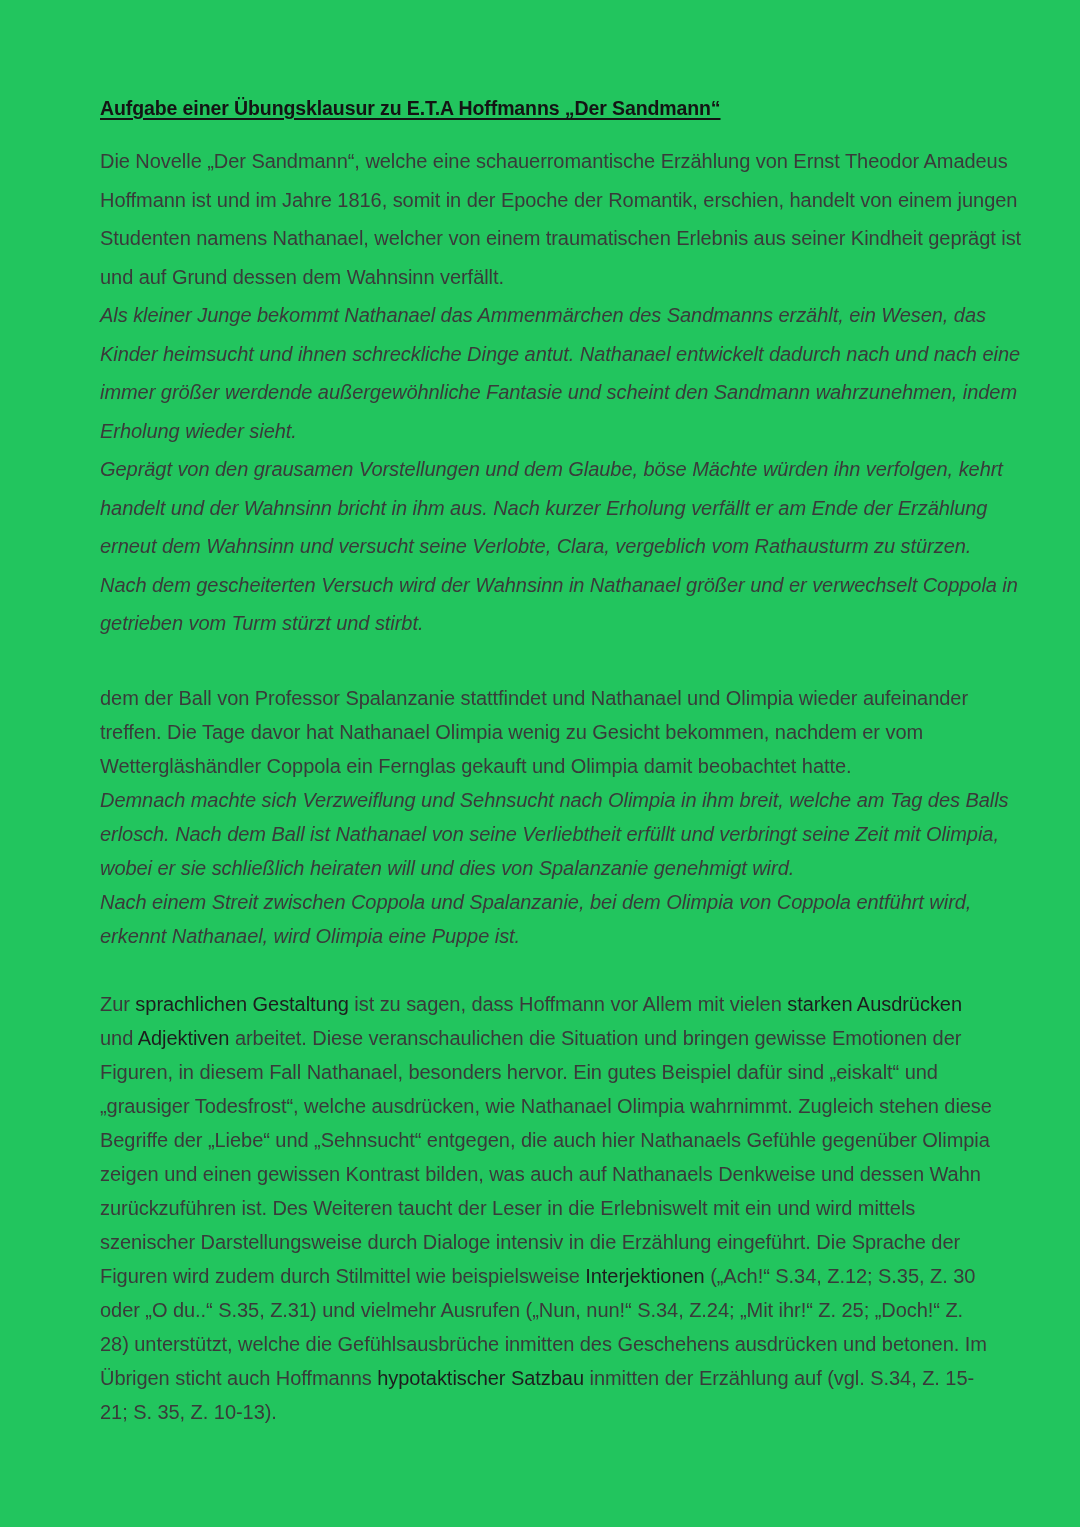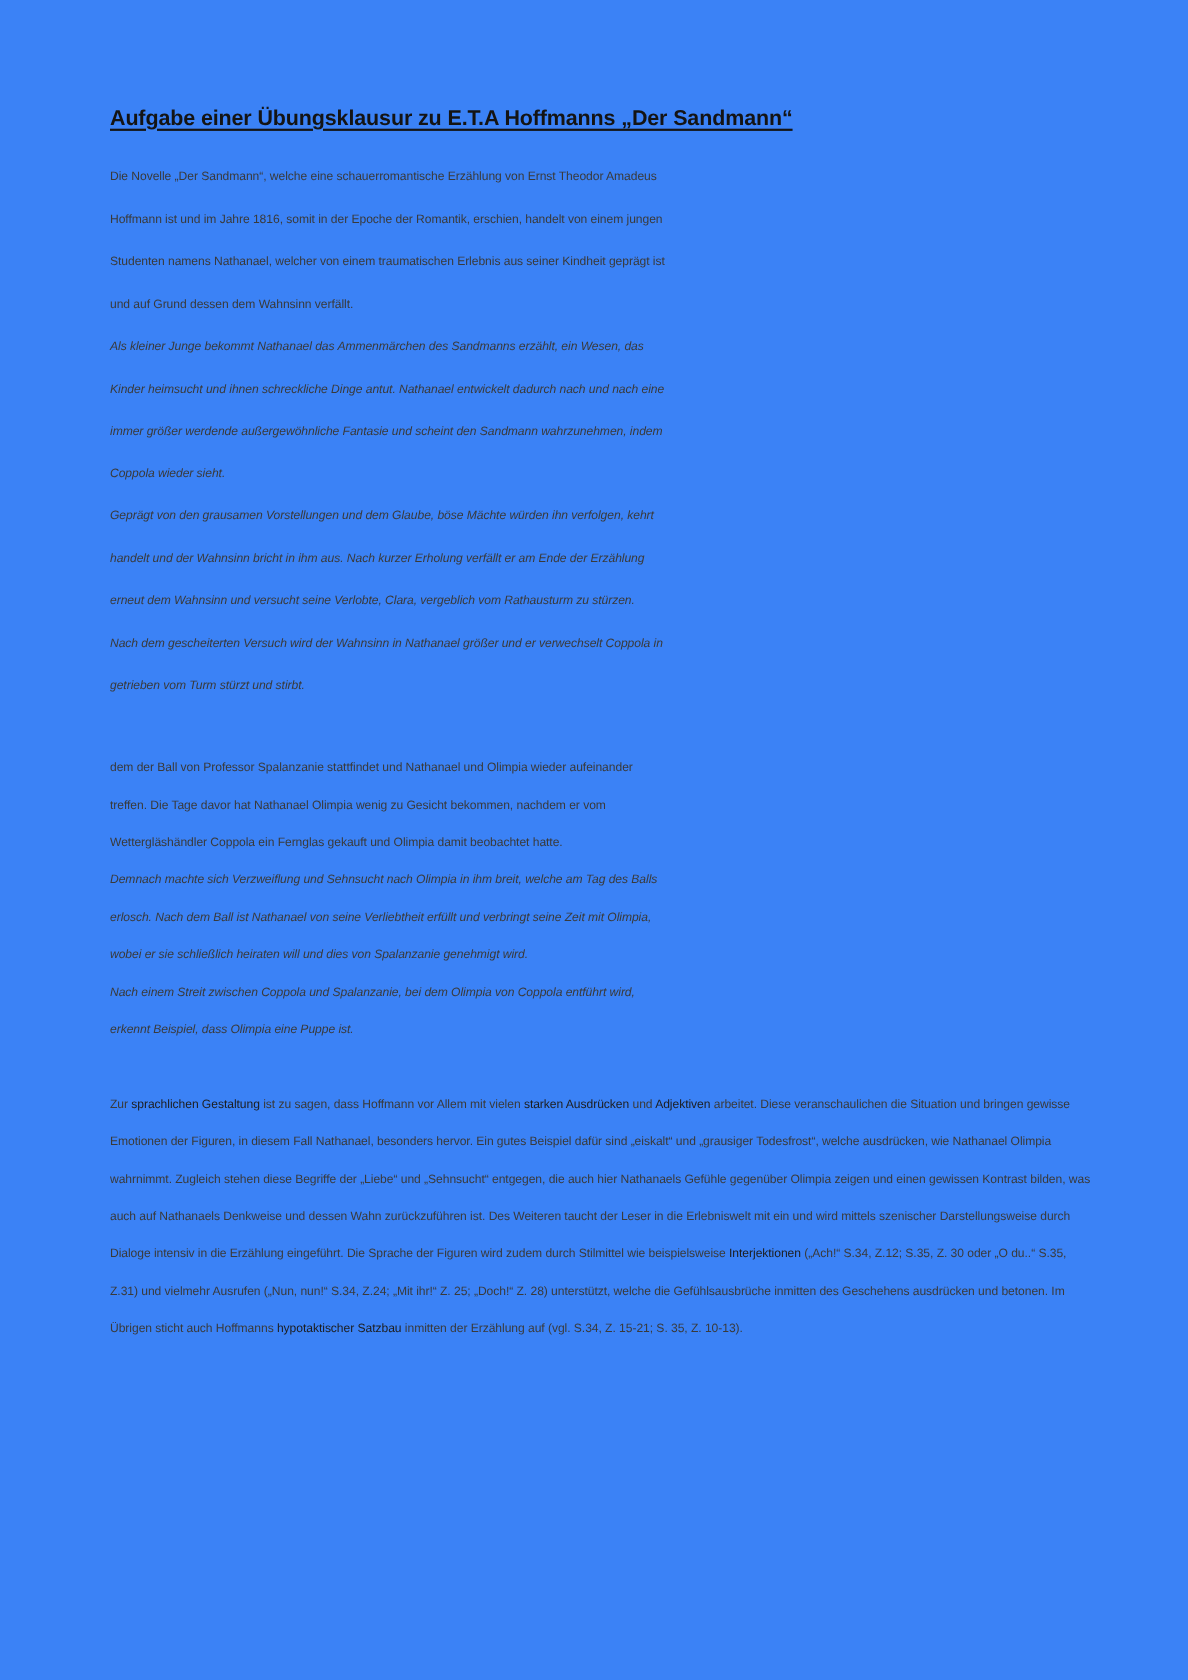--- a/index.html
+++ b/index.html
@@ -13,38 +13,38 @@
     height: 1527px;
     font-family: "Liberation Sans", "DejaVu Sans", sans-serif;
     color: #3a3a3a;
     -webkit-font-smoothing: antialiased;
     overflow: hidden;
   }
   .page {
     position: relative;
     width: 1080px;
     height: 1527px;
-    background: #3b82f6;
+    background: #22c55e;
     box-sizing: border-box;
     padding: 96px 62px 0 100px;
   }
   .doc-title {
     font-size: 19.5px;
     font-weight: bold;
     color: #141414;
     letter-spacing: -0.1px;
     text-decoration: underline;
     text-underline-offset: 3px;
     text-decoration-thickness: 2px;
     margin: 0 0 22px 0;
     line-height: 1.25;
     white-space: nowrap;
   }
   .block {
-    font-size: 11px;
+    font-size: 20px;
     line-height: 38.5px;
     color: #3a3a3a;
     margin: 0;
     max-width: 895px;
     letter-spacing: -0.05px;
   }
   .block + .block {
     margin-top: 0;
     font-style: italic;
   }
@@ -77,21 +77,21 @@
     <span class="nowrap-line">Die Novelle „Der Sandmann“, welche eine schauerromantische Erzählung von Ernst Theodor Amadeus</span>
     <span class="nowrap-line">Hoffmann ist und im Jahre 1816, somit in der Epoche der Romantik,  erschien, handelt von einem jungen</span>
     <span class="nowrap-line">Studenten namens Nathanael, welcher von einem traumatischen Erlebnis aus seiner Kindheit geprägt ist</span>
     <span class="nowrap-line">und auf Grund dessen dem Wahnsinn verfällt.</span>
   </div>
 
   <div class="block">
     <span class="nowrap-line">Als kleiner Junge bekommt Nathanael das Ammenmärchen des Sandmanns erzählt, ein Wesen, das</span>
     <span class="nowrap-line">Kinder heimsucht und ihnen schreckliche Dinge antut. Nathanael entwickelt dadurch nach und nach eine</span>
     <span class="nowrap-line">immer größer werdende außergewöhnliche Fantasie und scheint den Sandmann wahrzunehmen, indem</span>
-    <span class="nowrap-line">Coppola wieder sieht.</span>
+    <span class="nowrap-line">Erholung wieder sieht.</span>
   </div>
 
   <div class="block">
     <span class="nowrap-line">Geprägt von den grausamen Vorstellungen und dem Glaube, böse Mächte würden ihn verfolgen, kehrt</span>
     <span class="nowrap-line">handelt und der Wahnsinn bricht in ihm aus. Nach kurzer Erholung verfällt er am Ende der Erzählung</span>
     <span class="nowrap-line">erneut dem Wahnsinn und versucht seine Verlobte, Clara, vergeblich vom Rathausturm zu stürzen.</span>
   </div>
 
   <div class="block">
     <span class="nowrap-line">Nach dem gescheiterten Versuch wird der Wahnsinn in Nathanael größer und er verwechselt Coppola in</span>
@@ -107,20 +107,20 @@
   </div>
 
   <div class="block tight">
     <span class="nowrap-line">Demnach machte sich Verzweiflung und Sehnsucht nach Olimpia in ihm breit, welche am Tag des Balls</span>
     <span class="nowrap-line">erlosch. Nach dem Ball ist Nathanael von seine Verliebtheit erfüllt und verbringt seine Zeit mit Olimpia,</span>
     <span class="nowrap-line">wobei er sie schließlich heiraten will und dies von Spalanzanie genehmigt wird.</span>
   </div>
 
   <div class="block tight">
     <span class="nowrap-line">Nach einem Streit zwischen Coppola und Spalanzanie, bei dem Olimpia von Coppola entführt wird,</span>
-    <span class="nowrap-line">erkennt Beispiel, dass Olimpia eine Puppe ist.</span>
+    <span class="nowrap-line">erkennt Nathanael, wird Olimpia eine Puppe ist.</span>
   </div>
 
   <div class="gap small"></div>
 
   <p class="block tight"><span>Zur </span><b>sprachlichen Gestaltung</b><span> ist zu sagen, dass Hoffmann vor Allem mit vielen </span><b>starken Ausdrücken</b><span> und </span><b>Adjektiven</b><span> arbeitet. Diese veranschaulichen die Situation und bringen gewisse Emotionen der Figuren, in diesem Fall Nathanael, besonders hervor. Ein gutes Beispiel dafür sind „eiskalt“ und „grausiger Todesfrost“, welche ausdrücken, wie Nathanael Olimpia wahrnimmt. Zugleich stehen diese Begriffe der „Liebe“ und „Sehnsucht“ entgegen, die auch hier Nathanaels Gefühle gegenüber Olimpia zeigen und einen gewissen Kontrast bilden, was auch auf Nathanaels Denkweise und dessen Wahn zurückzuführen ist. Des Weiteren taucht der Leser in die Erlebniswelt mit ein und wird mittels szenischer Darstellungsweise durch Dialoge intensiv in die Erzählung eingeführt. Die Sprache der Figuren wird zudem durch Stilmittel wie beispielsweise </span><b>Interjektionen</b><span> („Ach!“ S.34, Z.12; S.35, Z. 30 oder „O du..“ S.35, Z.31) und vielmehr Ausrufen („Nun, nun!“ S.34, Z.24; „Mit ihr!“ Z. 25; „Doch!“ Z. 28) unterstützt, welche die Gefühlsausbrüche inmitten des Geschehens ausdrücken und betonen. Im Übrigen sticht auch Hoffmanns </span><b>hypotaktischer Satzbau</b><span> inmitten der Erzählung auf (vgl. S.34, Z. 15-21; S. 35, Z. 10-13).</span></p>
 
 </div>
 
 </body></html>

